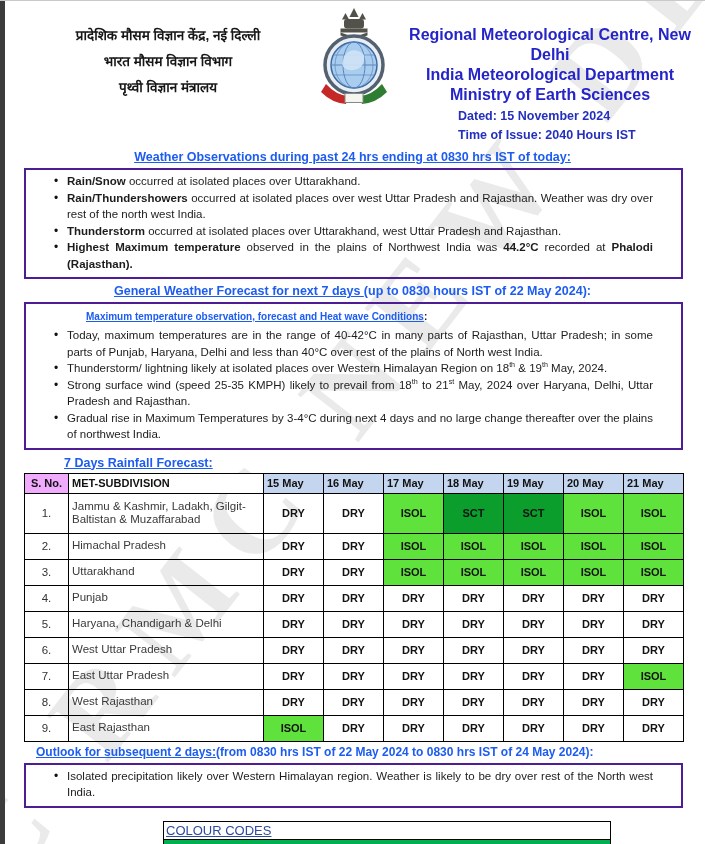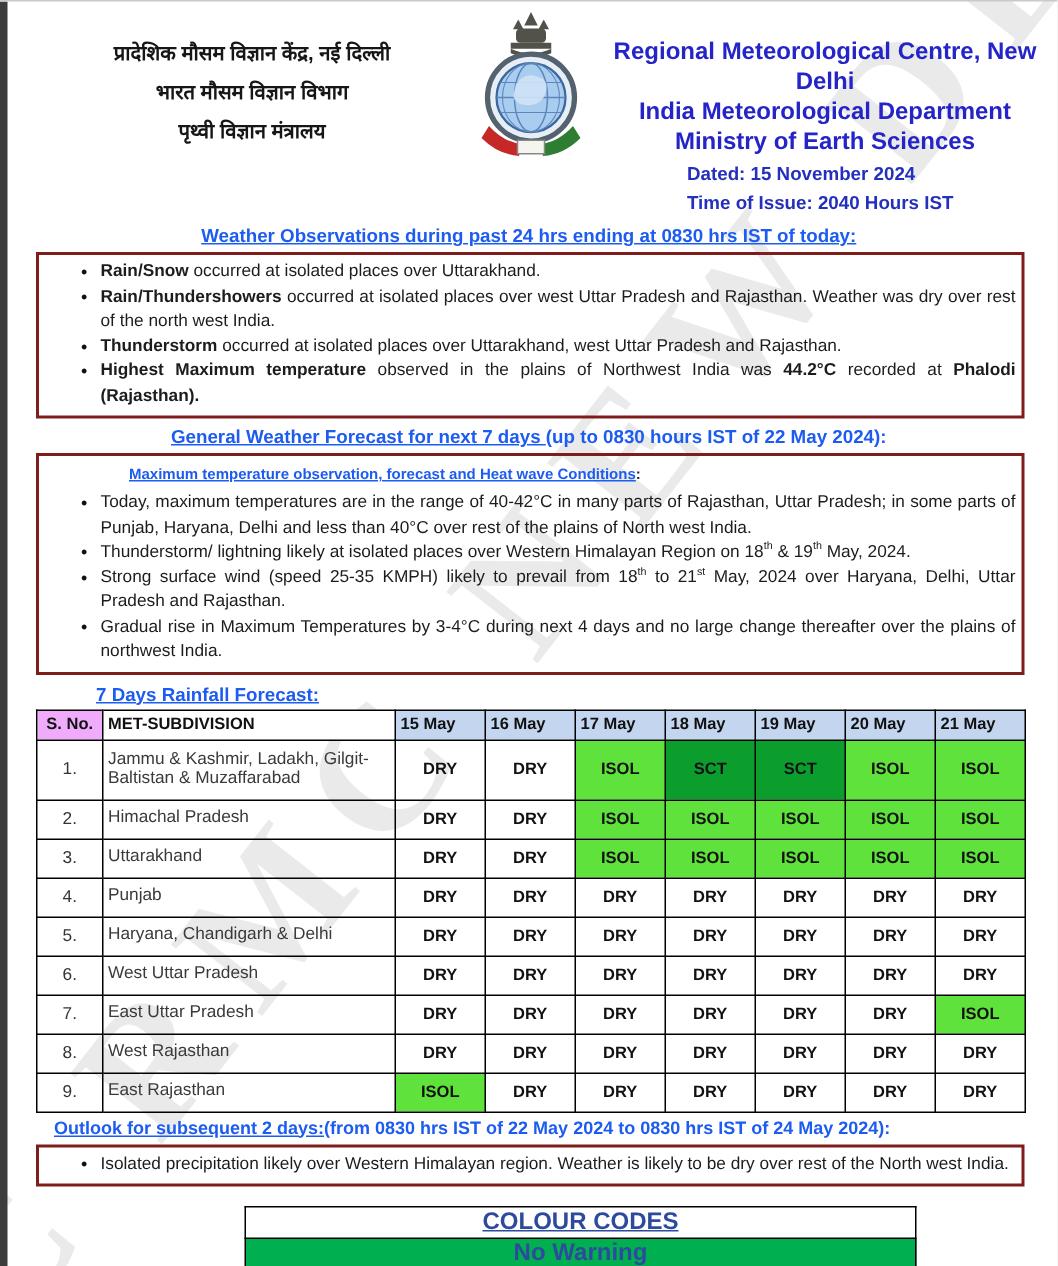--- a/index.html
+++ b/index.html
@@ -32,21 +32,21 @@
   .sec-heading{font-weight:bold; font-size:12.5px; color:#1D5CF0; margin-top:5px; line-height:15px;}
   .sec-heading.center{text-align:center;}
   .sec-heading .u{text-decoration:underline;}
   .sec-heading.rainfall{margin:6px 0 2px 64px; font-size:12.5px;}
   .sec-heading.outlook{margin:3px 0 0 36px; font-size:12px;}
   .inner-heading{font-weight:bold; font-size:10px; color:#1D5CF0; margin:2px 0 2px 46px; line-height:16px;}
   .inner-heading .u{text-decoration:underline;}
   .inner-heading .colon{color:#222222; text-decoration:none;}
 
   
-  .box{border:2px solid #7f1d1d; margin:3px 22px 0 24px; padding:3px 4px 5px 14px; background:transparent;}
+  .box{border:2px solid #4c1d95; margin:3px 22px 0 24px; padding:3px 28px 5px 14px; background:transparent;}
   .box ul{margin:0; padding:0 0 0 12px; list-style:none;}
   .box li{position:relative; padding-left:15px; font-size:11.5px; line-height:16.5px;
           color:#1c1c1c; text-align:justify;}
   .box li::before{content:"\2022"; position:absolute; left:2px; top:0; font-size:12px; color:#111;}
   .box li .b{font-weight:bold;}
   .box li sup{font-size:0.62em; line-height:0;}
 
   
   table.forecast{border-collapse:collapse; table-layout:fixed; width:659px; margin:2px 0 0 24px;}
   table.forecast th, table.forecast td{border:1.5px solid #000; padding:1px 3px; overflow:hidden;}
@@ -57,22 +57,22 @@
   td.sno{text-align:center; font-size:11.5px; color:#333;}
   td.name{text-align:left; font-size:11.5px; color:#3a3a3a; line-height:13.5px; padding-left:6px;}
   td.val{text-align:center; font-size:11px; font-weight:bold; color:#111;}
   tr.data-row{height:26px;}
   tr.data-row.tall{height:40px;}
   td.c-lg{background:#5FE23C;}
   td.c-dg{background:#0B9E2D;}
 
   
   table.cc{border-collapse:collapse; table-layout:fixed; width:448px; margin:13px 0 0 163px;}
-  table.cc td{border:1.5px solid #000; height:15px; text-align:center; font-size:16px;
-              font-weight:bold; color:#2D4A9E; padding:1px 2px;}
+  table.cc td{border:1.5px solid #000; height:15px; text-align:left; font-size:13px;
+              font-weight:normal; color:#2D4A9E; padding:1px 2px;}
   td.cc-title{background:#fff; color:#1D2FEF;}
   td.cc-title .u{text-decoration:underline;}
 </style>
 </head>
 <body>
 
 <div class="page">
   <div class="left-strip"></div>
   <div class="watermark">RWFC RMC NEW DELHI</div>
 

